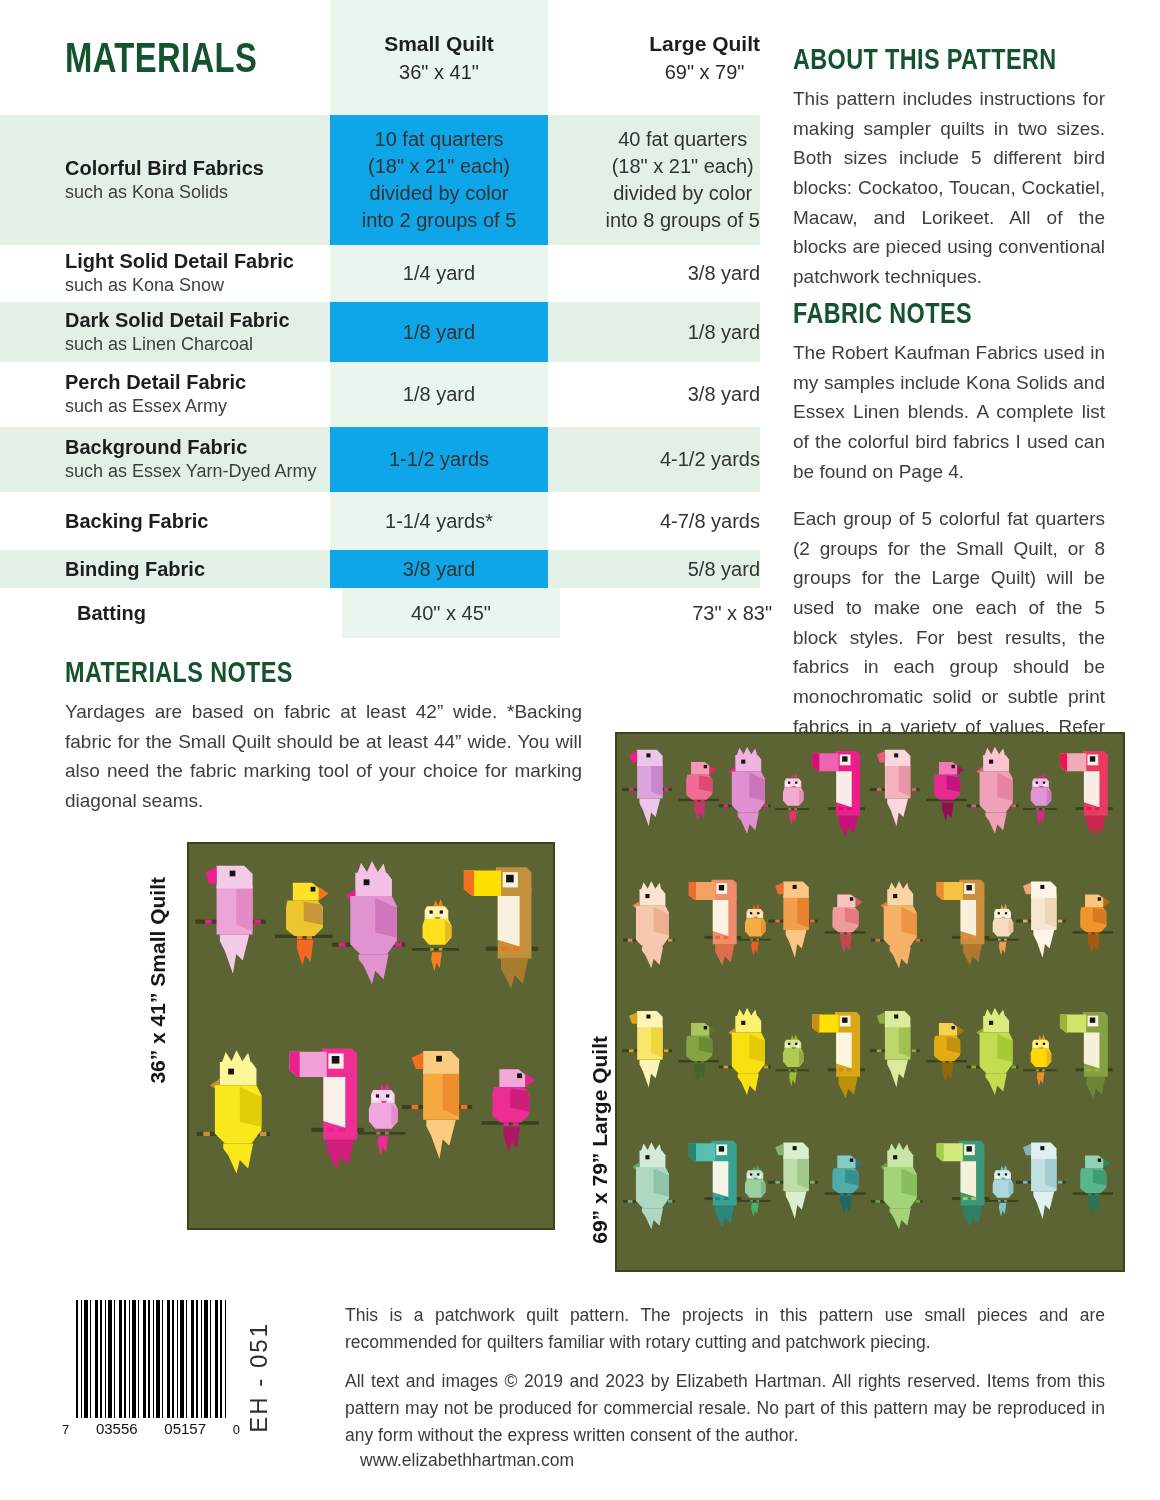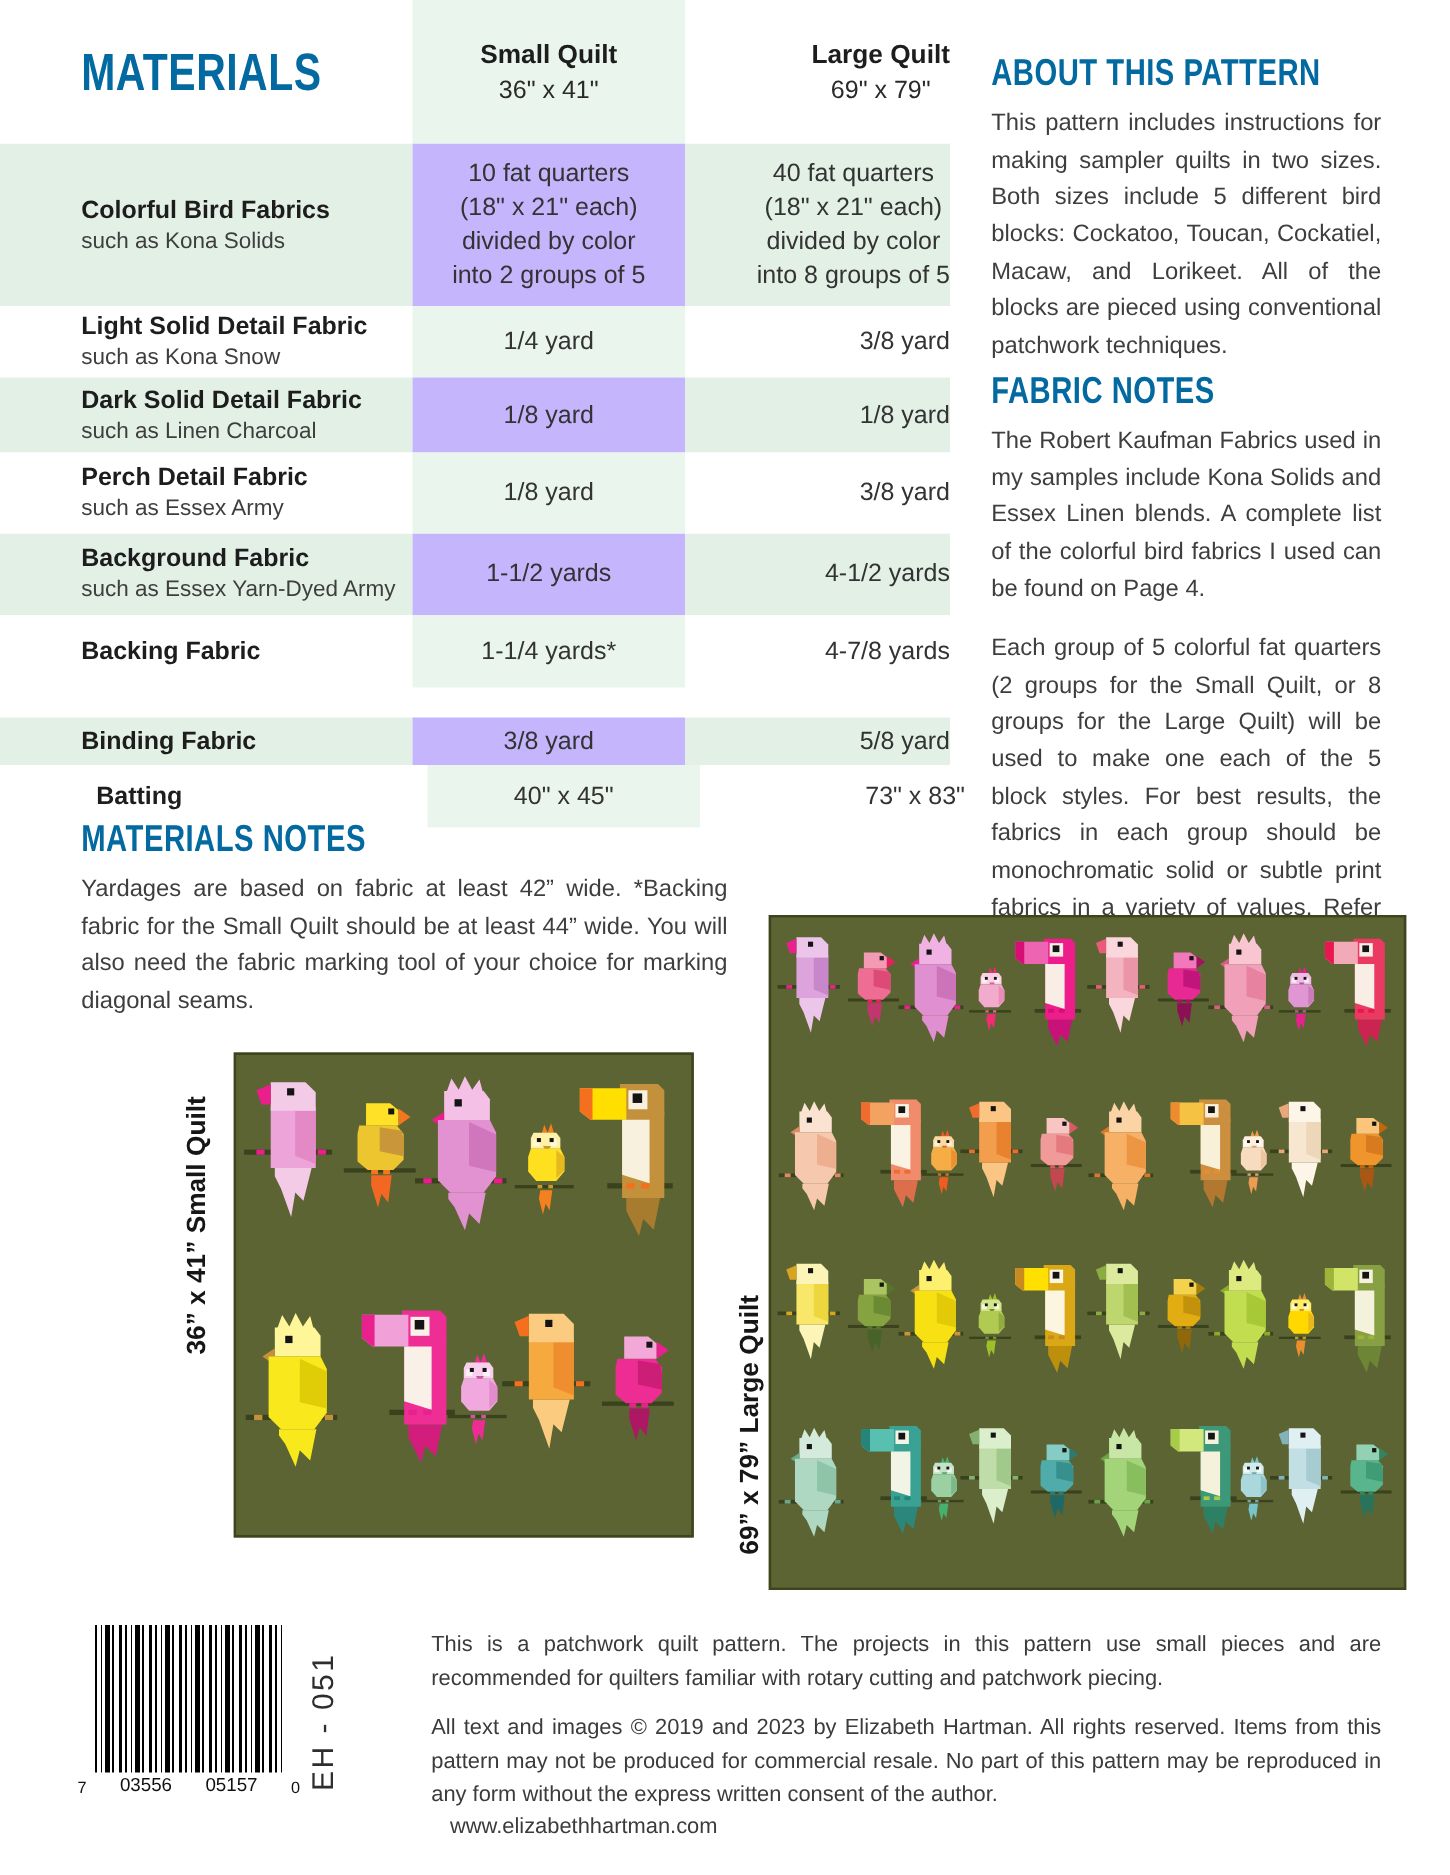--- a/index.html
+++ b/index.html
@@ -7,32 +7,32 @@
   .page{position:relative;width:1160px;height:1500px;background:#ffffff;overflow:hidden;}
 
   
   .mtable{position:absolute;left:0;top:0;width:760px;}
   .trow{display:flex;width:760px;}
   .c-label{width:330px;display:flex;flex-direction:column;justify-content:center;padding-left:65px;box-sizing:border-box;}
   .c-small{width:218px;display:flex;align-items:center;justify-content:center;text-align:center;}
   .c-large{width:212px;display:flex;align-items:center;justify-content:flex-end;text-align:center;}
   .rh{height:115px;}
   .r0{height:130px;}.r1{height:57px;}.r2{height:60px;}.r3{height:65px;}
-  .r4{height:65px;}.r5{height:58px;}.r6{height:38px;margin-top:24px;}.r7{height:50px;padding-left:12px;}
+  .r4{height:65px;}.r5{height:58px;}.r6{height:38px;}.r7{height:50px;padding-left:12px;}
   .bg-w{background:#ffffff;}
   .bg-mint{background:#e3f0e6;}
   .bg-col{background:#eaf5ed;}
-  .bg-olap{background:#c4b5fd;justify-content:center;}
+  .bg-olap{background:#0ea5e9;justify-content:center;}
   .row-label{font-weight:bold;font-size:20px;color:#1d1d1d;line-height:1.25;}
   .row-sub{font-size:18px;color:#3e3e3e;line-height:1.3;}
   .cellval{font-size:20px;color:#333;line-height:1.35;white-space:pre-line;}
   .colhead-name{font-weight:bold;font-size:21px;color:#1d1d1d;line-height:1.4;}
   .colhead-size{font-size:20px;color:#2a2a2a;line-height:1.4;}
 
-  .h-green{color:#0369a1;font-weight:bold;letter-spacing:0.5px;white-space:nowrap;}
+  .h-green{color:#14532d;font-weight:bold;letter-spacing:0.5px;white-space:nowrap;}
   .cond{display:inline-block;transform:scaleX(0.78);transform-origin:0 50%;}
   .h1{font-size:42px;}
   .h2{font-size:30px;}
 
   
   .tblock{position:absolute;}
   .para{font-size:19px;line-height:1.56;color:#3e3e3e;text-align:justify;margin:0 0 18px 0;}
   .sec-head{margin:0 0 8px 0;}
 
   

